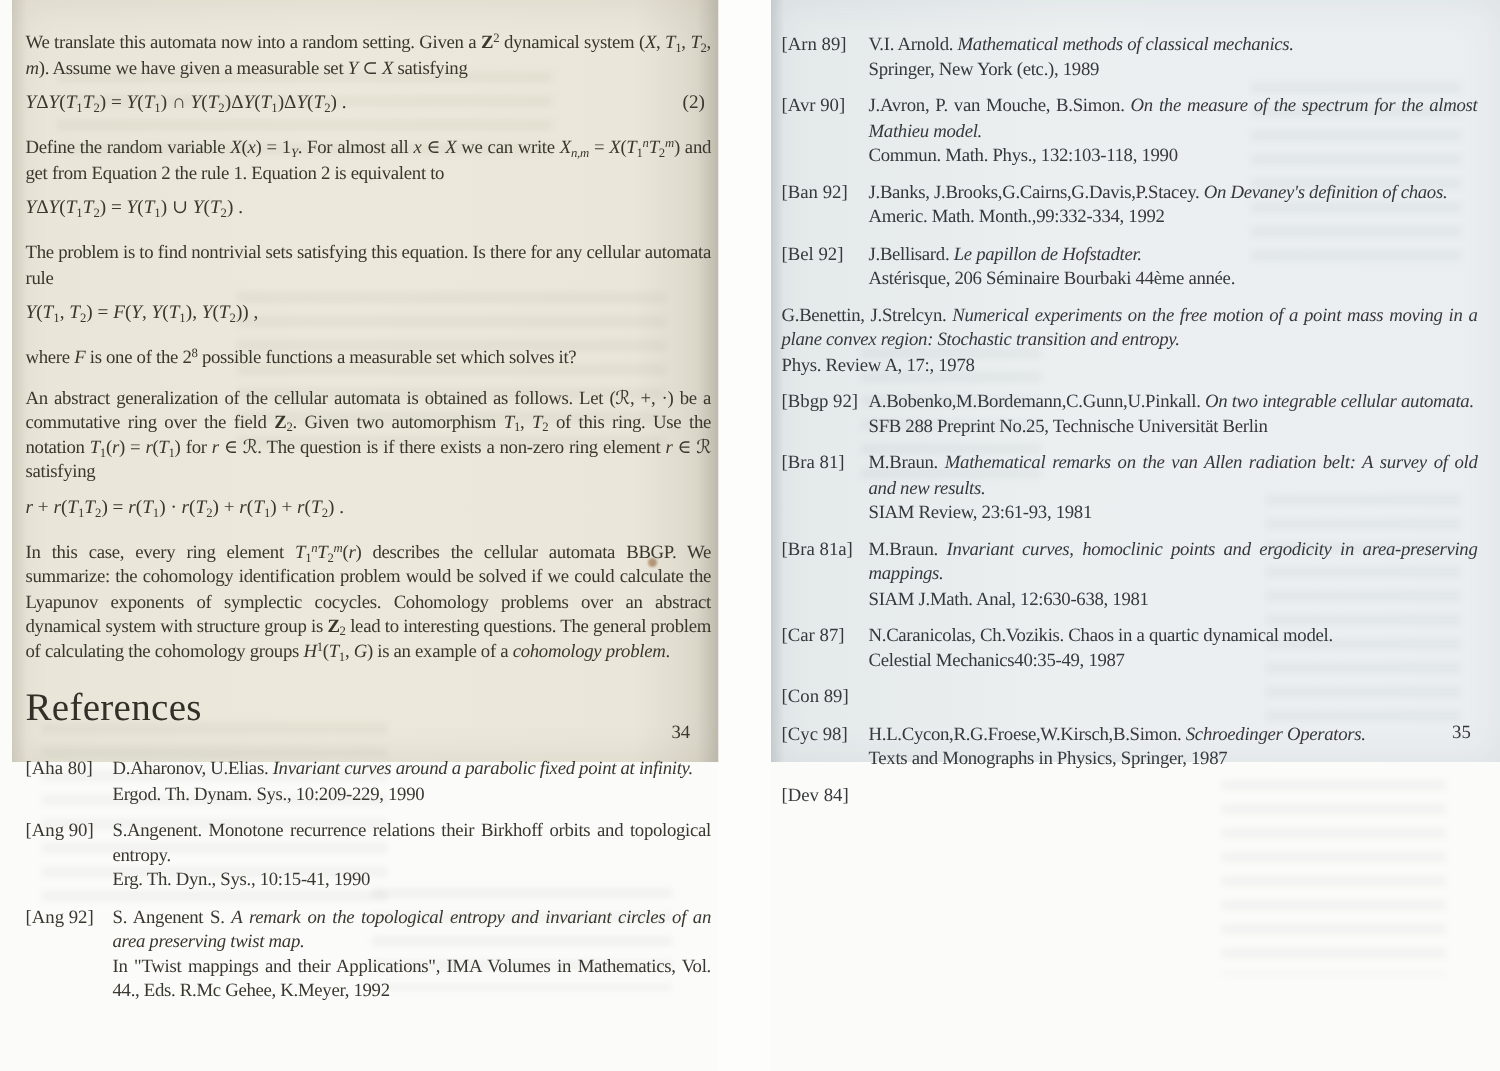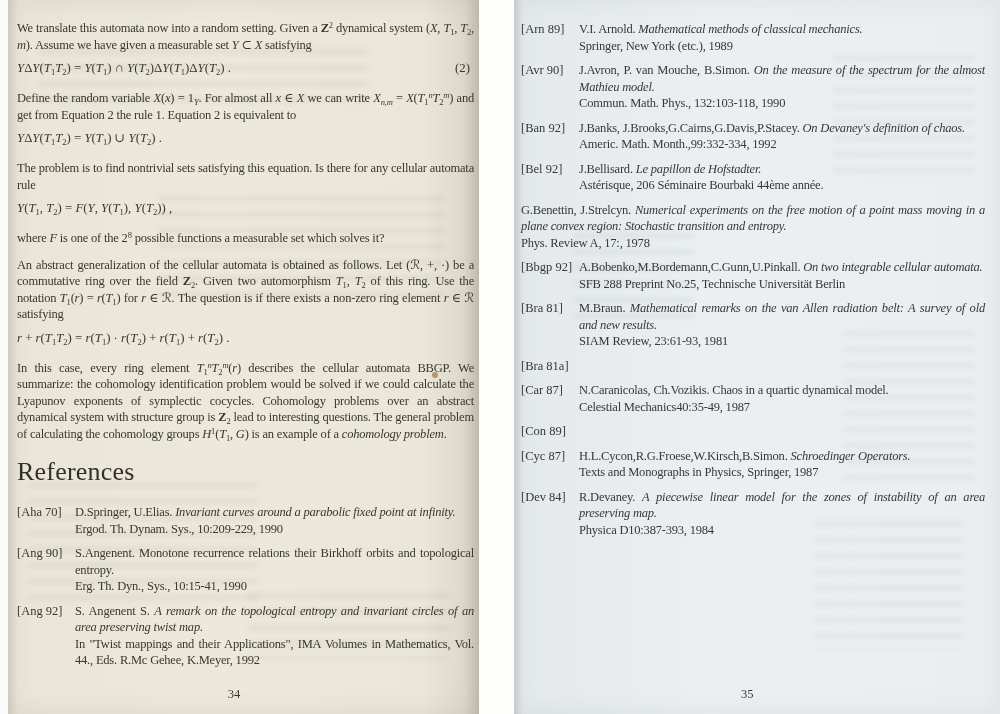--- a/index.html
+++ b/index.html
@@ -1,39 +1,39 @@
 <!DOCTYPE html>
 <html><head>
 <meta charset="utf-8">
 <style>
   html,body{margin:0;padding:0;background:#ffffff;}
   .stage{position:relative;width:1000px;height:714px;overflow:hidden;background:#fbfbfa;
          font-family:"Liberation Serif","DejaVu Serif","DejaVu Sans",serif;color:#3a372e;}
-  .page{position:absolute;top:0;height:714px;}
+  .page{position:absolute;top:0;height:508px;}
   .page-left{left:8px;width:471px;
     background:linear-gradient(90deg,#d6d2c4 0,#e9e5d8 10px,#ece8db 45%,#eae6d9 88%,#dcd8ca 97%,#c3bfb2 100%);
     box-shadow:inset 0 0 26px rgba(90,80,60,.10);}
   .page-right{left:514px;width:486px;color:#36383c;
     background:linear-gradient(90deg,#ccd1d3 0,#e4e9ea 9px,#ebeff0 40%,#eaeef0 100%);
     box-shadow:inset 0 0 26px rgba(60,70,80,.07);}
   .gutter{position:absolute;top:0;left:479px;width:35px;height:714px;background:#fdfdfc;}
   .content{position:relative;z-index:2;}
   .page-left .content{padding:20px 5px 0 9px;}
   .page-right .content{padding:21px 15px 0 7px;}
   .para{margin:0 0 7px;text-align:justify;font-size:12.5px;line-height:16.5px;letter-spacing:-0.2px;}
   .eq-row{position:relative;margin:7px 0 13px;text-align:left;font-size:12.8px;line-height:17px;}
   .eq-num{position:absolute;right:4px;top:0;}
   sub,sup{font-size:8.5px;line-height:0;}
   sub{vertical-align:-2.5px;} sup{vertical-align:4px;}
   .refs-heading{margin:15px 0 17px;font-size:26px;font-weight:normal;color:#33302a;letter-spacing:.2px;}
   .ref{display:flex;margin:0 0 8px;font-size:12.5px;line-height:16.5px;justify-content:space-between;}
   .ref-label{flex:0 0 58px;}
   .ref-body{flex:1;text-align:justify;letter-spacing:-0.2px;}
   .ref-title{font-style:italic;margin-top:29px;}
-  .pageno{position:absolute;bottom:12px;left:0;width:96%;text-align:center;font-size:12.5px;z-index:2;}
+  .pageno{position:absolute;bottom:12px;left:0;width:96%;text-align:right;font-size:12.5px;z-index:2;}
   .bleed{position:absolute;z-index:1;filter:blur(2px);opacity:.5;pointer-events:none;
     background:repeating-linear-gradient(180deg,rgba(125,138,112,.15) 0 7px,rgba(0,0,0,0) 7px 16px);}
   .page-right .bleed{background:repeating-linear-gradient(180deg,rgba(108,124,124,.13) 0 7px,rgba(0,0,0,0) 7px 16px);}
   .stain{position:absolute;width:6px;height:6px;border-radius:50%;background:#8a5a2e;opacity:.55;filter:blur(.6px);z-index:3;}
 </style>
 </head>
 <body>
 
 <div class="stage">
 
@@ -70,23 +70,23 @@
 
       <div class="eq-row">
         <span><i>r</i> + <i>r</i>(<i>T</i><sub>1</sub><i>T</i><sub>2</sub>) = <i>r</i>(<i>T</i><sub>1</sub>) · <i>r</i>(<i>T</i><sub>2</sub>) + <i>r</i>(<i>T</i><sub>1</sub>) + <i>r</i>(<i>T</i><sub>2</sub>) .</span>
       </div>
 
       <p class="para">In this case, every ring element <i>T</i><sub>1</sub><sup><i>n</i></sup><i>T</i><sub>2</sub><sup><i>m</i></sup>(<i>r</i>) describes the cellular automata BBGP. We summarize: the cohomology identification problem would be solved if we could calculate the Lyapunov exponents of symplectic cocycles. Cohomology problems over an abstract dynamical system with structure group is <b>Z</b><sub>2</sub> lead to interesting questions. The general problem of calculating the cohomology groups <i>H</i><sup>1</sup>(<i>T</i><sub>1</sub>, <i>G</i>) is an example of a <i>cohomology problem</i>.</p>
 
       <h2 class="refs-heading">References</h2>
 
       <div class="ref">
-        <div class="ref-label">[Aha 70]</div>
-        <div class="ref-body">
-          <span>D.Springer, U.Elias. </span><span class="ref-title">Invariant curves around a parabolic fixed point at infinity.</span>
+        <div class="ref-label">[Aha 80]</div>
+        <div class="ref-body">
+          <span>D.Aharonov, U.Elias. </span><span class="ref-title">Invariant curves around a parabolic fixed point at infinity.</span>
           <div class="ref-src">Ergod. Th. Dynam. Sys., 10:209-229, 1990</div>
         </div>
       </div>
 
       <div class="ref">
         <div class="ref-label">[Ang 90]</div>
         <div class="ref-body">
           <span>S.Angenent. Monotone recurrence relations their Birkhoff orbits and topological entropy.</span><span class="ref-title"></span>
           <div class="ref-src">Erg. Th. Dyn., Sys., 10:15-41, 1990</div>
         </div>
@@ -164,49 +164,49 @@
       <div class="ref">
         <div class="ref-label">[Bra 81]</div>
         <div class="ref-body">
           <span>M.Braun. </span><span class="ref-title">Mathematical remarks on the van Allen radiation belt: A survey of old and new results.</span>
           <div class="ref-src">SIAM Review, 23:61-93, 1981</div>
         </div>
       </div>
 
       <div class="ref">
         <div class="ref-label">[Bra 81a]</div>
+        <div class="ref-body">
+          <span>M.Braun. </span><span class="ref-title">Invariant curves, homoclinic points and ergodicity in area-preserving mappings.</span>
+          <div class="ref-src">SIAM J.Math. Anal, 12:630-638, 1981</div>
+        </div>
       </div>
 
       <div class="ref">
         <div class="ref-label">[Car 87]</div>
         <div class="ref-body">
           <span>N.Caranicolas, Ch.Vozikis. Chaos in a quartic dynamical model.</span><span class="ref-title"></span>
           <div class="ref-src">Celestial Mechanics40:35-49, 1987</div>
         </div>
       </div>
 
       <div class="ref">
         <div class="ref-label">[Con 89]</div>
       </div>
 
       <div class="ref">
-        <div class="ref-label">[Cyc 87]</div>
+        <div class="ref-label">[Cyc 98]</div>
         <div class="ref-body">
           <span>H.L.Cycon,R.G.Froese,W.Kirsch,B.Simon. </span><span class="ref-title">Schroedinger Operators.</span>
           <div class="ref-src">Texts and Monographs in Physics, Springer, 1987</div>
         </div>
       </div>
 
 
       <div class="ref">
         <div class="ref-label">[Dev 84]</div>
-        <div class="ref-body">
-          <span>R.Devaney. </span><span class="ref-title">A piecewise linear model for the zones of instability of an area preserving map.</span>
-          <div class="ref-src">Physica D10:387-393, 1984</div>
-        </div>
       </div>
 
     </div>
 
     <div class="pageno">35</div>
   </div>
 
 </div>
 
 </body></html>

